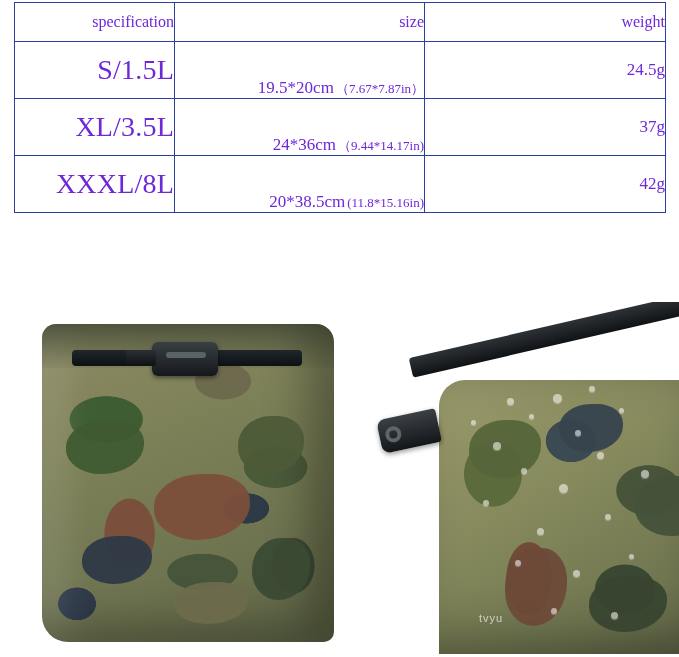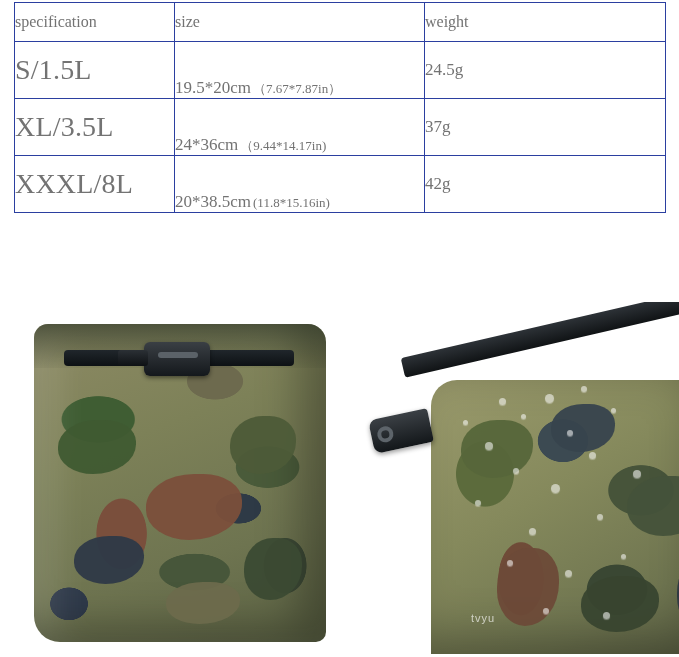--- a/index.html
+++ b/index.html
@@ -22,24 +22,24 @@
     top: 2px;
     width: 651px;
   }
   table.spec-table {
     border-collapse: collapse;
     width: 651px;
     table-layout: fixed;
   }
   table.spec-table td, table.spec-table th {
     border: 1px solid #2b3fa0;
-    text-align: left;
+    text-align: right;
     vertical-align: middle;
     font-weight: normal;
-    color: #737373;
+    color: #6d28d9;
     padding: 0;
   }
   table.spec-table th {
     height: 38px;
     font-size: 16px;
     font-family: "Liberation Serif", serif;
   }
   table.spec-table tbody td {
     height: 37px;
   }
@@ -66,21 +66,21 @@
     font-size: 13px;
     margin-left: 2px;
   }
   .hdr-spec { font-size: 16px; }
   .hdr-size { font-size: 15px; }
   .hdr-weight { font-size: 15px; }
 
   
   .photos {
     position: absolute;
-    left: 8px;
+    left: 16px;
     top: 297px;
     width: 603px;
     height: 360px;
   }
   .photo {
     position: absolute;
     overflow: hidden;
     background: #ffffff;
   }
   .photo-left {

